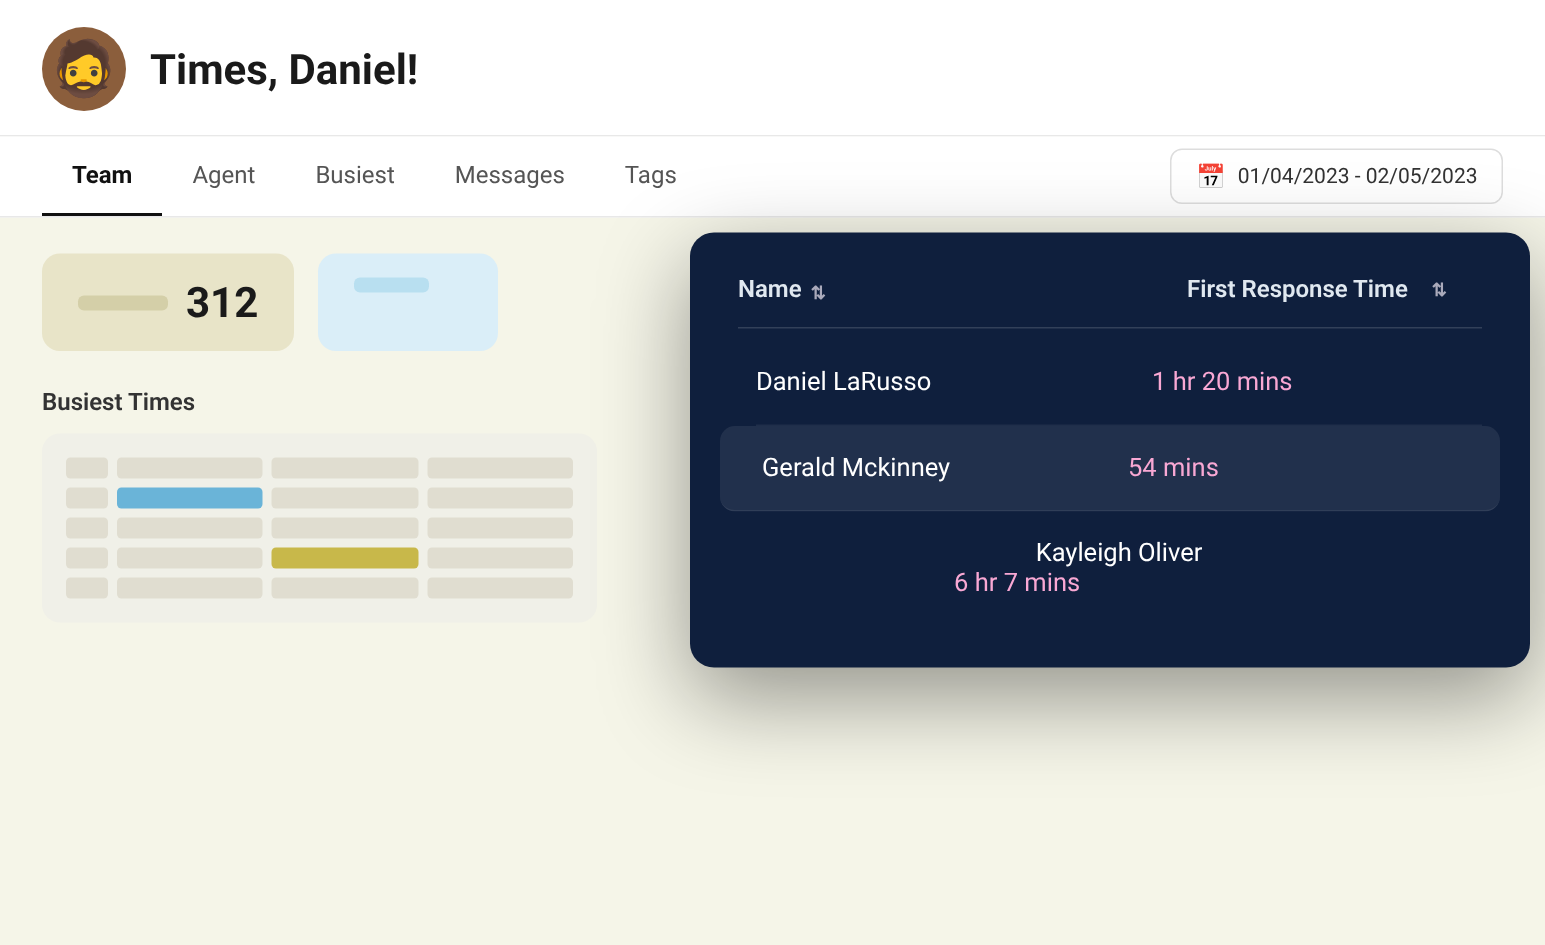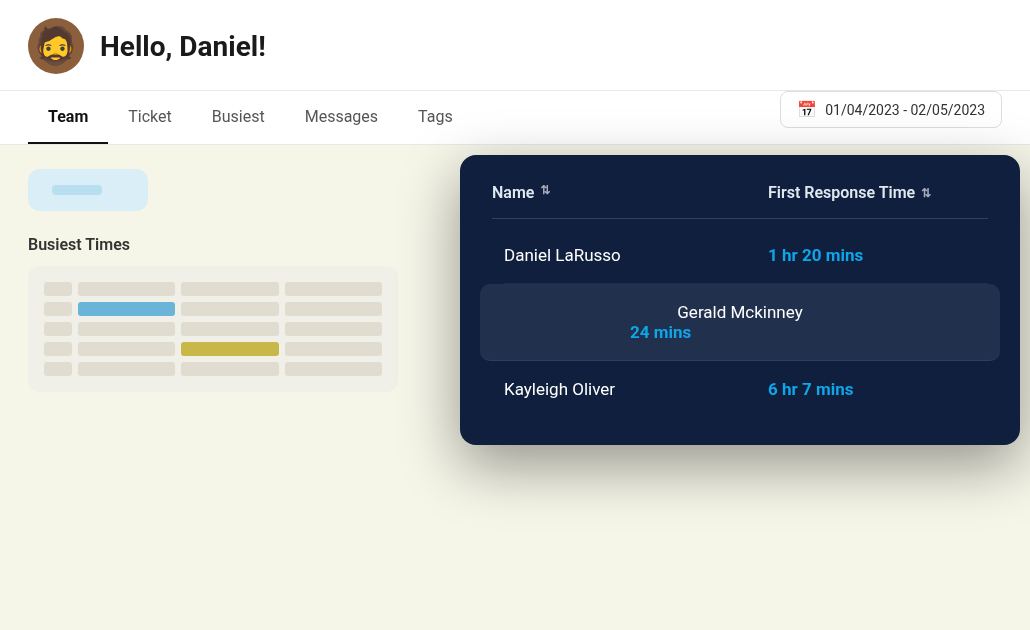--- a/index.html
+++ b/index.html
@@ -50,21 +50,21 @@
       font-size: 28px;
       font-weight: 700;
       color: #1a1a1a;
     }
 
     
     .nav-bar {
       background: #ffffff;
       padding: 0 28px;
       display: flex;
-      align-items: flex-start;
+      align-items: center;
       border-bottom: 1px solid #e8e8e8;
       gap: 0;
     }
 
     .nav-tabs {
       display: flex;
       align-items: center;
       gap: 0;
       flex: 1;
     }
@@ -221,104 +221,108 @@
       border-bottom: 1px solid rgba(255,255,255,0.15);
       margin-bottom: 8px;
     }
 
     .popup-col-name {
       flex: 1;
       font-size: 16px;
       font-weight: 600;
       color: #e0e8f0;
       display: flex;
-      align-items: flex-start;
+      align-items: flex-end;
       gap: 6px;
     }
 
     .popup-col-response {
       font-size: 16px;
       font-weight: 600;
       color: #e0e8f0;
       display: flex;
       align-items: center;
-      gap: 6px;
+      gap: 16px;
       min-width: 220px;
-      justify-content: flex-start;
+      justify-content: center;
     }
 
     .sort-icon {
       font-size: 12px;
       color: #aab;
     }
 
     .popup-row {
       display: flex;
       align-items: center;
       padding: 18px 0;
       border-bottom: 1px solid rgba(255,255,255,0.07);
       margin-left: 12px;
     }
 
     .popup-row.highlighted {
       background: rgba(255,255,255,0.08);
       border-radius: 10px;
       padding: 18px 28px;
       margin: 0 -12px;
-      flex-direction: column;
     }
 
     .popup-row:last-child {
       border-bottom: none;
+      flex-direction: column;
     }
 
     .popup-row-name {
       flex: 1;
       font-size: 17px;
       color: #ffffff;
       font-weight: 400;
     }
 
     .popup-row-time {
       font-size: 17px;
-      font-weight: 700;
-      color: #0ea5e9;
+      font-weight: 400;
+      color: #f9a8d4;
       min-width: 220px;
     }
 
   </style>
 </head>
 <body>
 
 <div class="page-wrapper">
 
   <div class="header">
     <div class="avatar">
       <span class="avatar-emoji">🧔</span>
     </div>
-    <h1 class="header-title">Hello, Daniel!</h1>
+    <h1 class="header-title">Times, Daniel!</h1>
   </div>
 
   <div class="nav-bar">
     <div class="nav-tabs">
       <div class="nav-tab active">Team</div>
-      <div class="nav-tab">Ticket</div>
+      <div class="nav-tab">Agent</div>
       <div class="nav-tab">Busiest</div>
       <div class="nav-tab">Messages</div>
       <div class="nav-tab">Tags</div>
     </div>
     <div class="date-filter">
       <span class="calendar-icon">📅</span>
       <span>01/04/2023 - 02/05/2023</span>
     </div>
   </div>
 
   <div class="main-content">
 
     <div class="stats-row">
+      <div class="stat-card">
+        <div class="stat-card-label-bar"></div>
+        <span class="stat-card-value">312</span>
+      </div>
       <div class="stat-card-blue">
         <div class="stat-card-blue-bar"></div>
       </div>
     </div>
 
     <div>
       <div class="section-title">Busiest Times</div>
       <div class="busiest-times-card">
         <div class="grid-rows">
           <div class="grid-row">
@@ -367,21 +371,21 @@
         </div>
       </div>
 
       <div class="popup-row">
         <span class="popup-row-name">Daniel LaRusso</span>
         <span class="popup-row-time">1 hr 20 mins</span>
       </div>
 
       <div class="popup-row highlighted">
         <span class="popup-row-name">Gerald Mckinney</span>
-        <span class="popup-row-time">24 mins</span>
+        <span class="popup-row-time">54 mins</span>
       </div>
 
       <div class="popup-row">
         <span class="popup-row-name">Kayleigh Oliver</span>
         <span class="popup-row-time">6 hr 7 mins</span>
       </div>
     </div>
 
   </div>
 </div>

